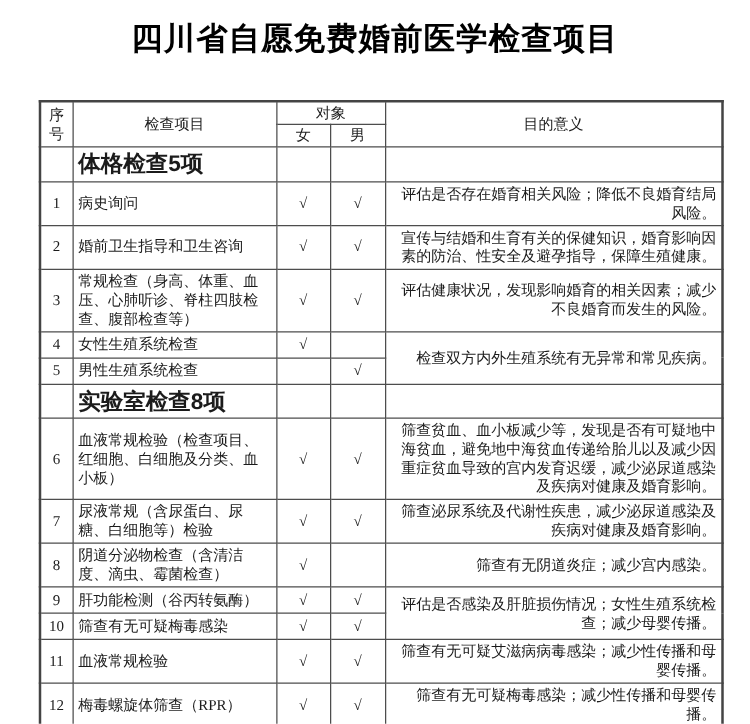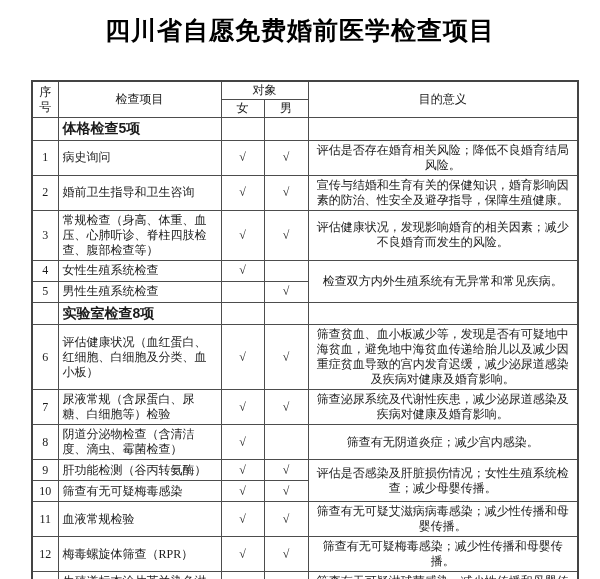--- a/index.html
+++ b/index.html
@@ -51,30 +51,30 @@
     padding: 2px 1px;
   }
   .c-item {
     text-align: left;
     padding-left: 6px;
   }
   .c-check {
     text-align: center;
   }
   .c-purpose {
-    text-align: center;
+    text-align: right;
     padding-left: 6px;
   }
   tr.section td {
     height: 17px;
   }
   tr.section .section-label {
     font-weight: bold;
     font-family: "Liberation Sans", "DejaVu Sans", sans-serif;
-    font-size: 14px;
+    font-size: 18px;
   }
   tr.item-row td {
     height: 16px;
   }
 </style>
 </head>
 <body>
 
 <div>
   <h1 class="page-title">四川省自愿免费婚前医学检查项目</h1>
@@ -143,21 +143,21 @@
         </tr>
         <tr class="section">
           <td class="c-no"></td>
           <td class="c-item section-label">实验室检查8项</td>
           <td class="c-check"></td>
           <td class="c-check"></td>
           <td class="c-purpose"></td>
         </tr>
         <tr class="item-row">
           <td class="c-no">6</td>
-          <td class="c-item">评估健康状况（血红蛋白、红细胞、白细胞及分类、血小板）</td>
+          <td class="c-item">血液常规检验（检查项目、红细胞、白细胞及分类、血小板）</td>
           <td class="c-check">√</td>
           <td class="c-check">√</td>
           <td class="c-purpose">筛查贫血、血小板减少等，发现是否有可疑地中海贫血，避免地中海贫血传递给胎儿以及减少因重症贫血导致的宫内发育迟缓，减少泌尿道感染及疾病对健康及婚育影响。</td>
         </tr>
         <tr class="item-row">
           <td class="c-no">7</td>
           <td class="c-item">尿液常规（含尿蛋白、尿糖、白细胞等）检验</td>
           <td class="c-check">√</td>
           <td class="c-check">√</td>
           <td class="c-purpose">筛查泌尿系统及代谢性疾患，减少泌尿道感染及疾病对健康及婚育影响。</td>

